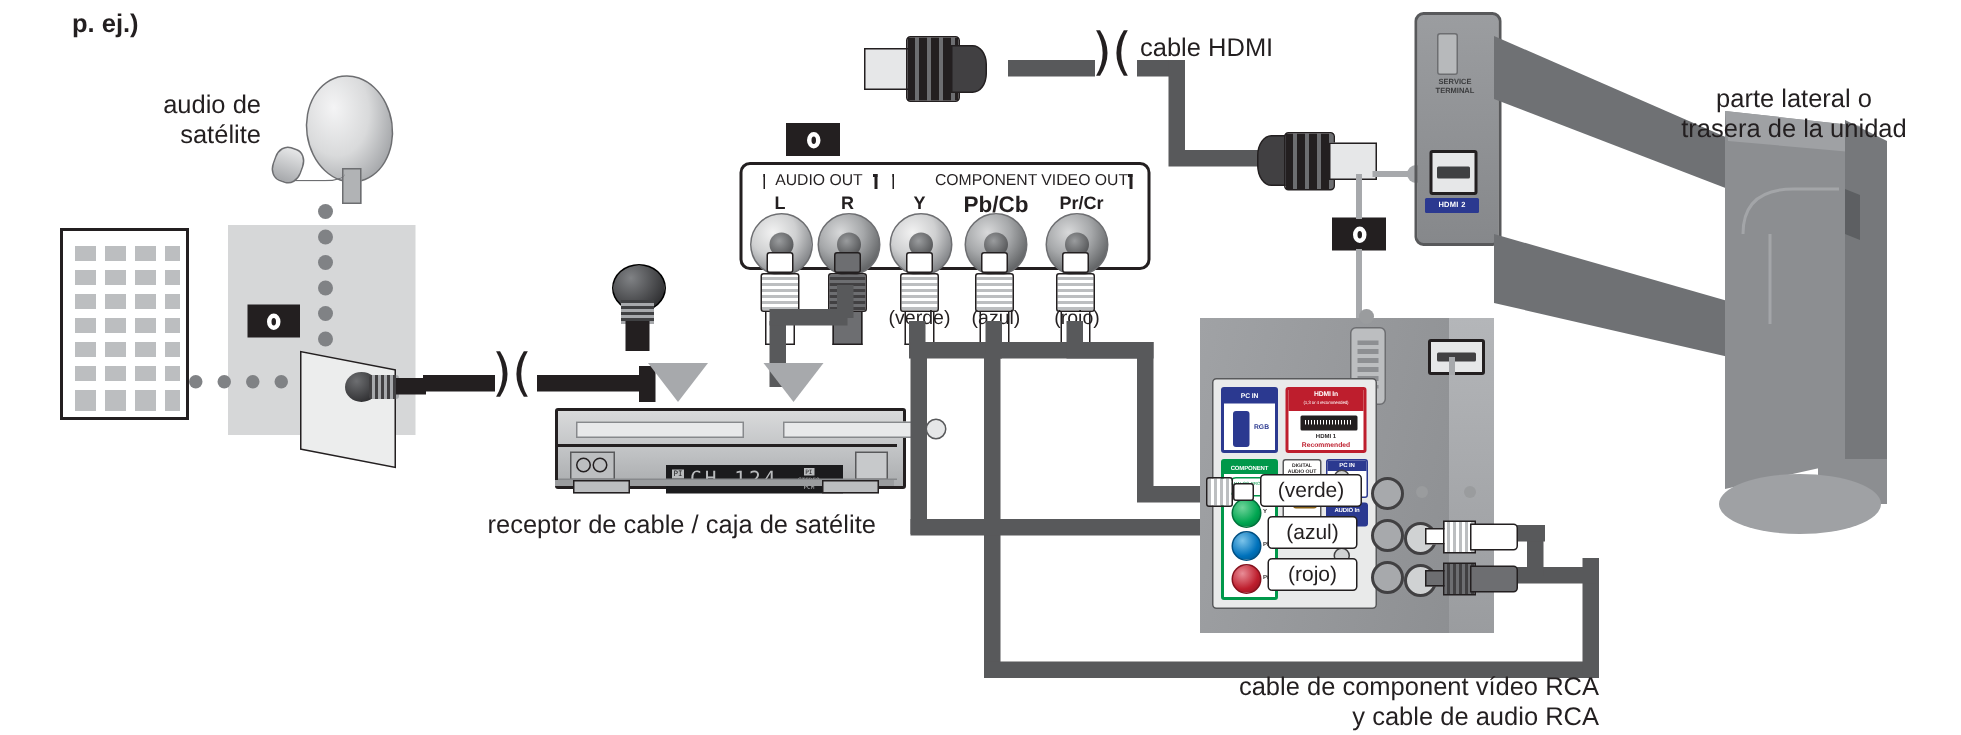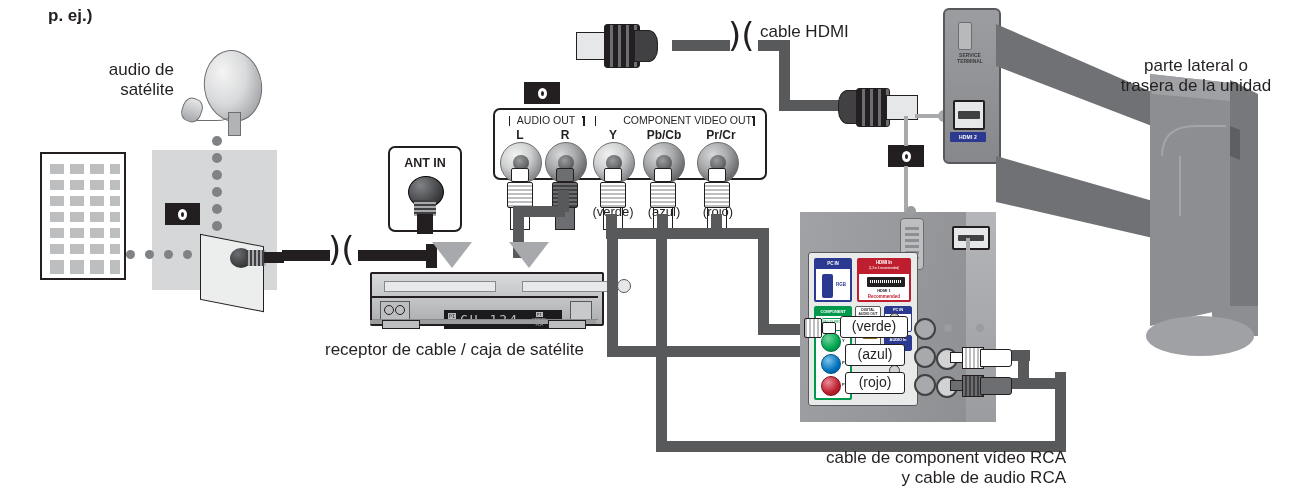--- a/index.html
+++ b/index.html
@@ -161,23 +161,20 @@
                 background:repeating-linear-gradient(90deg,#414042 0 2px,#a7a9ac 2px 4px);border-radius:2px;"></div>
     <div style="position:absolute;left:34px;top:7px;width:20px;height:11px;background:#231f20;"></div>
   </div>
 
   <div class="wire" style="left:282px;top:250px;width:48px;height:11px;background:#231f20;"></div>
   <div class="squig" style="left:328px;top:232px;">)(</div>
   <div class="wire" style="left:358px;top:250px;width:74px;height:11px;background:#231f20;"></div>
 
 
 
-  <div class="panel" style="left:388px;top:146px;width:70px;height:82px;">
-    <div class="txt" style="left:0;top:8px;width:70px;text-align:center;font-size:12.5px;font-weight:bold;">ANT IN</div>
-  </div>
   <div class="abs" style="left:408px;top:176px;width:34px;height:70px;">
     <div style="position:absolute;left:0;top:0;width:34px;height:30px;border-radius:50%;
                 background:radial-gradient(circle at 34% 28%,#808285,#1b1b1d);border:1px solid #000;"></div>
     <div style="position:absolute;left:6px;top:24px;width:22px;height:16px;
                 background:repeating-linear-gradient(#3f4042 0 2px,#a7a9ac 2px 4px);"></div>
     <div style="position:absolute;left:9px;top:38px;width:16px;height:20px;background:#231f20;"></div>
   </div>
 
   <div class="wire" style="left:426px;top:244px;width:11px;height:24px;background:#231f20;"></div>
   <div class="tri" style="left:432px;top:242px;"></div>
@@ -245,21 +242,21 @@
   <div class="panel" style="left:493px;top:108px;width:270px;height:68px;"></div>
 
   <div class="bracket" style="left:509px;top:116px;width:72px;height:8px;"></div>
   <div class="txt" style="left:510px;top:114px;width:72px;text-align:center;font-size:10.5px;background:#fff;">AUDIO OUT</div>
   <div class="txt" style="left:507px;top:128px;width:26px;text-align:center;font-size:12px;font-weight:bold;">L</div>
   <div class="txt" style="left:552px;top:128px;width:26px;text-align:center;font-size:12px;font-weight:bold;">R</div>
 
   <div class="bracket" style="left:595px;top:116px;width:156px;height:8px;"></div>
   <div class="txt" style="left:596px;top:114px;width:156px;text-align:right;font-size:10.5px;background:#fff;">COMPONENT VIDEO OUT</div>
   <div class="txt" style="left:599px;top:128px;width:28px;text-align:center;font-size:12px;font-weight:bold;">Y</div>
-  <div class="txt" style="left:642px;top:128px;width:44px;text-align:center;font-size:12px;font-weight:bold;">Pb/Cb</div>
+  <div class="txt" style="left:642px;top:128px;width:44px;text-align:center;font-size:15px;font-weight:bold;">Pb/Cb</div>
   <div class="txt" style="left:699px;top:128px;width:44px;text-align:center;font-size:12px;font-weight:bold;">Pr/Cr</div>
 
   <div class="jack" style="left:500px;top:142px;"></div>
   <div class="jack dark" style="left:545px;top:142px;"></div>
   <div class="jack" style="left:593px;top:142px;"></div>
   <div class="jack dark" style="left:643px;top:142px;"></div>
   <div class="jack dark" style="left:697px;top:142px;"></div>
 
   <div class="plug" style="left:507px;top:168px;">
     <div class="tip"></div>

